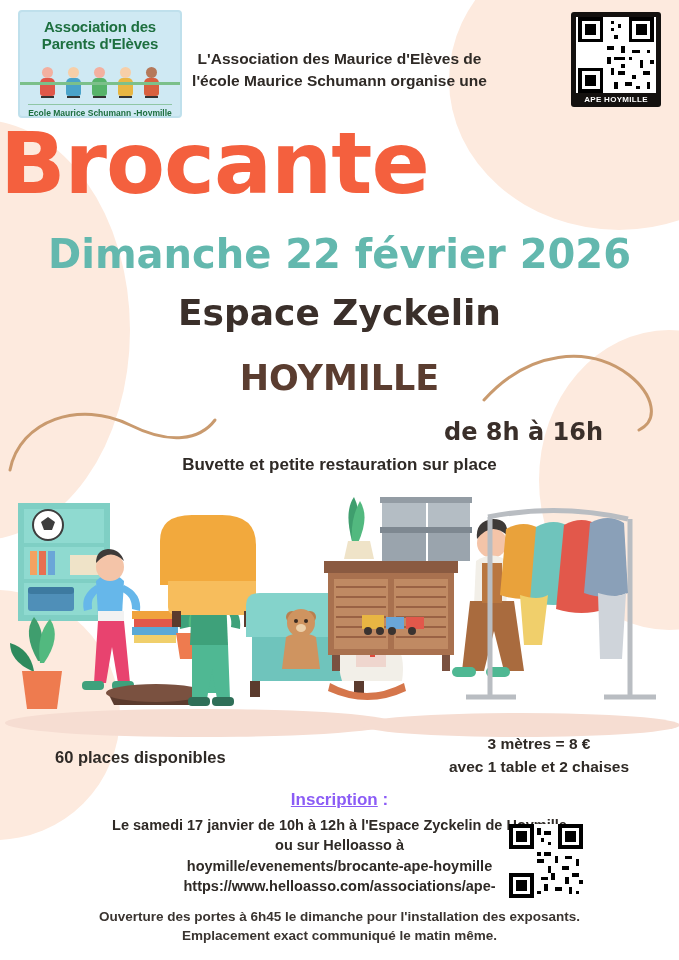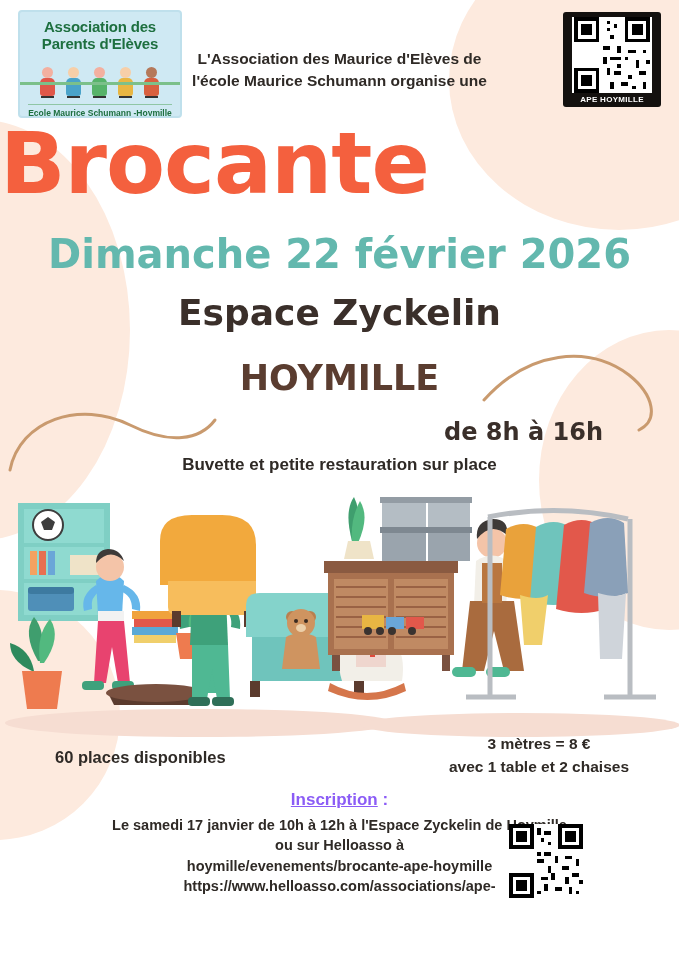--- a/index.html
+++ b/index.html
@@ -115,21 +115,21 @@
     display: inline-block;
   }
   .logo-grass {
     position:absolute; left:0; right:0; bottom:16px; height:3px; background:#7cc08a;
   }
   
   .qr-top {
     position: absolute;
     right: 18px;
     top: 12px;
-    width: 98px;
+    width: 90px;
     background: #14110f;
     border-radius: 3px;
     padding: 5px 5px 3px 5px;
     box-sizing: border-box;
     text-align: center;
   }
   .qr-img {
     width: 80px;
     height: 76px;
     background: #ffffff;
@@ -632,14 +632,18 @@
     <u>Inscription</u><span> :</span>
   </div>
 
   <div class="inscription-body">
     <div>Le samedi 17 janvier de 10h à 12h à l'Espace Zyckelin de Hoymille</div>
     <div>ou sur Helloasso à</div>
     <div>hoymille/evenements/brocante-ape-hoymille</div>
     <div>https://www.helloasso.com/associations/ape-</div>
   </div>
 
+  <div class="footnote">
+    <div>Ouverture des portes à 6h45 le dimanche pour l'installation des exposants.</div>
+    <div>Emplacement exact communiqué le matin même.</div>
+  </div>
 
 </div>
 
 </body></html>

